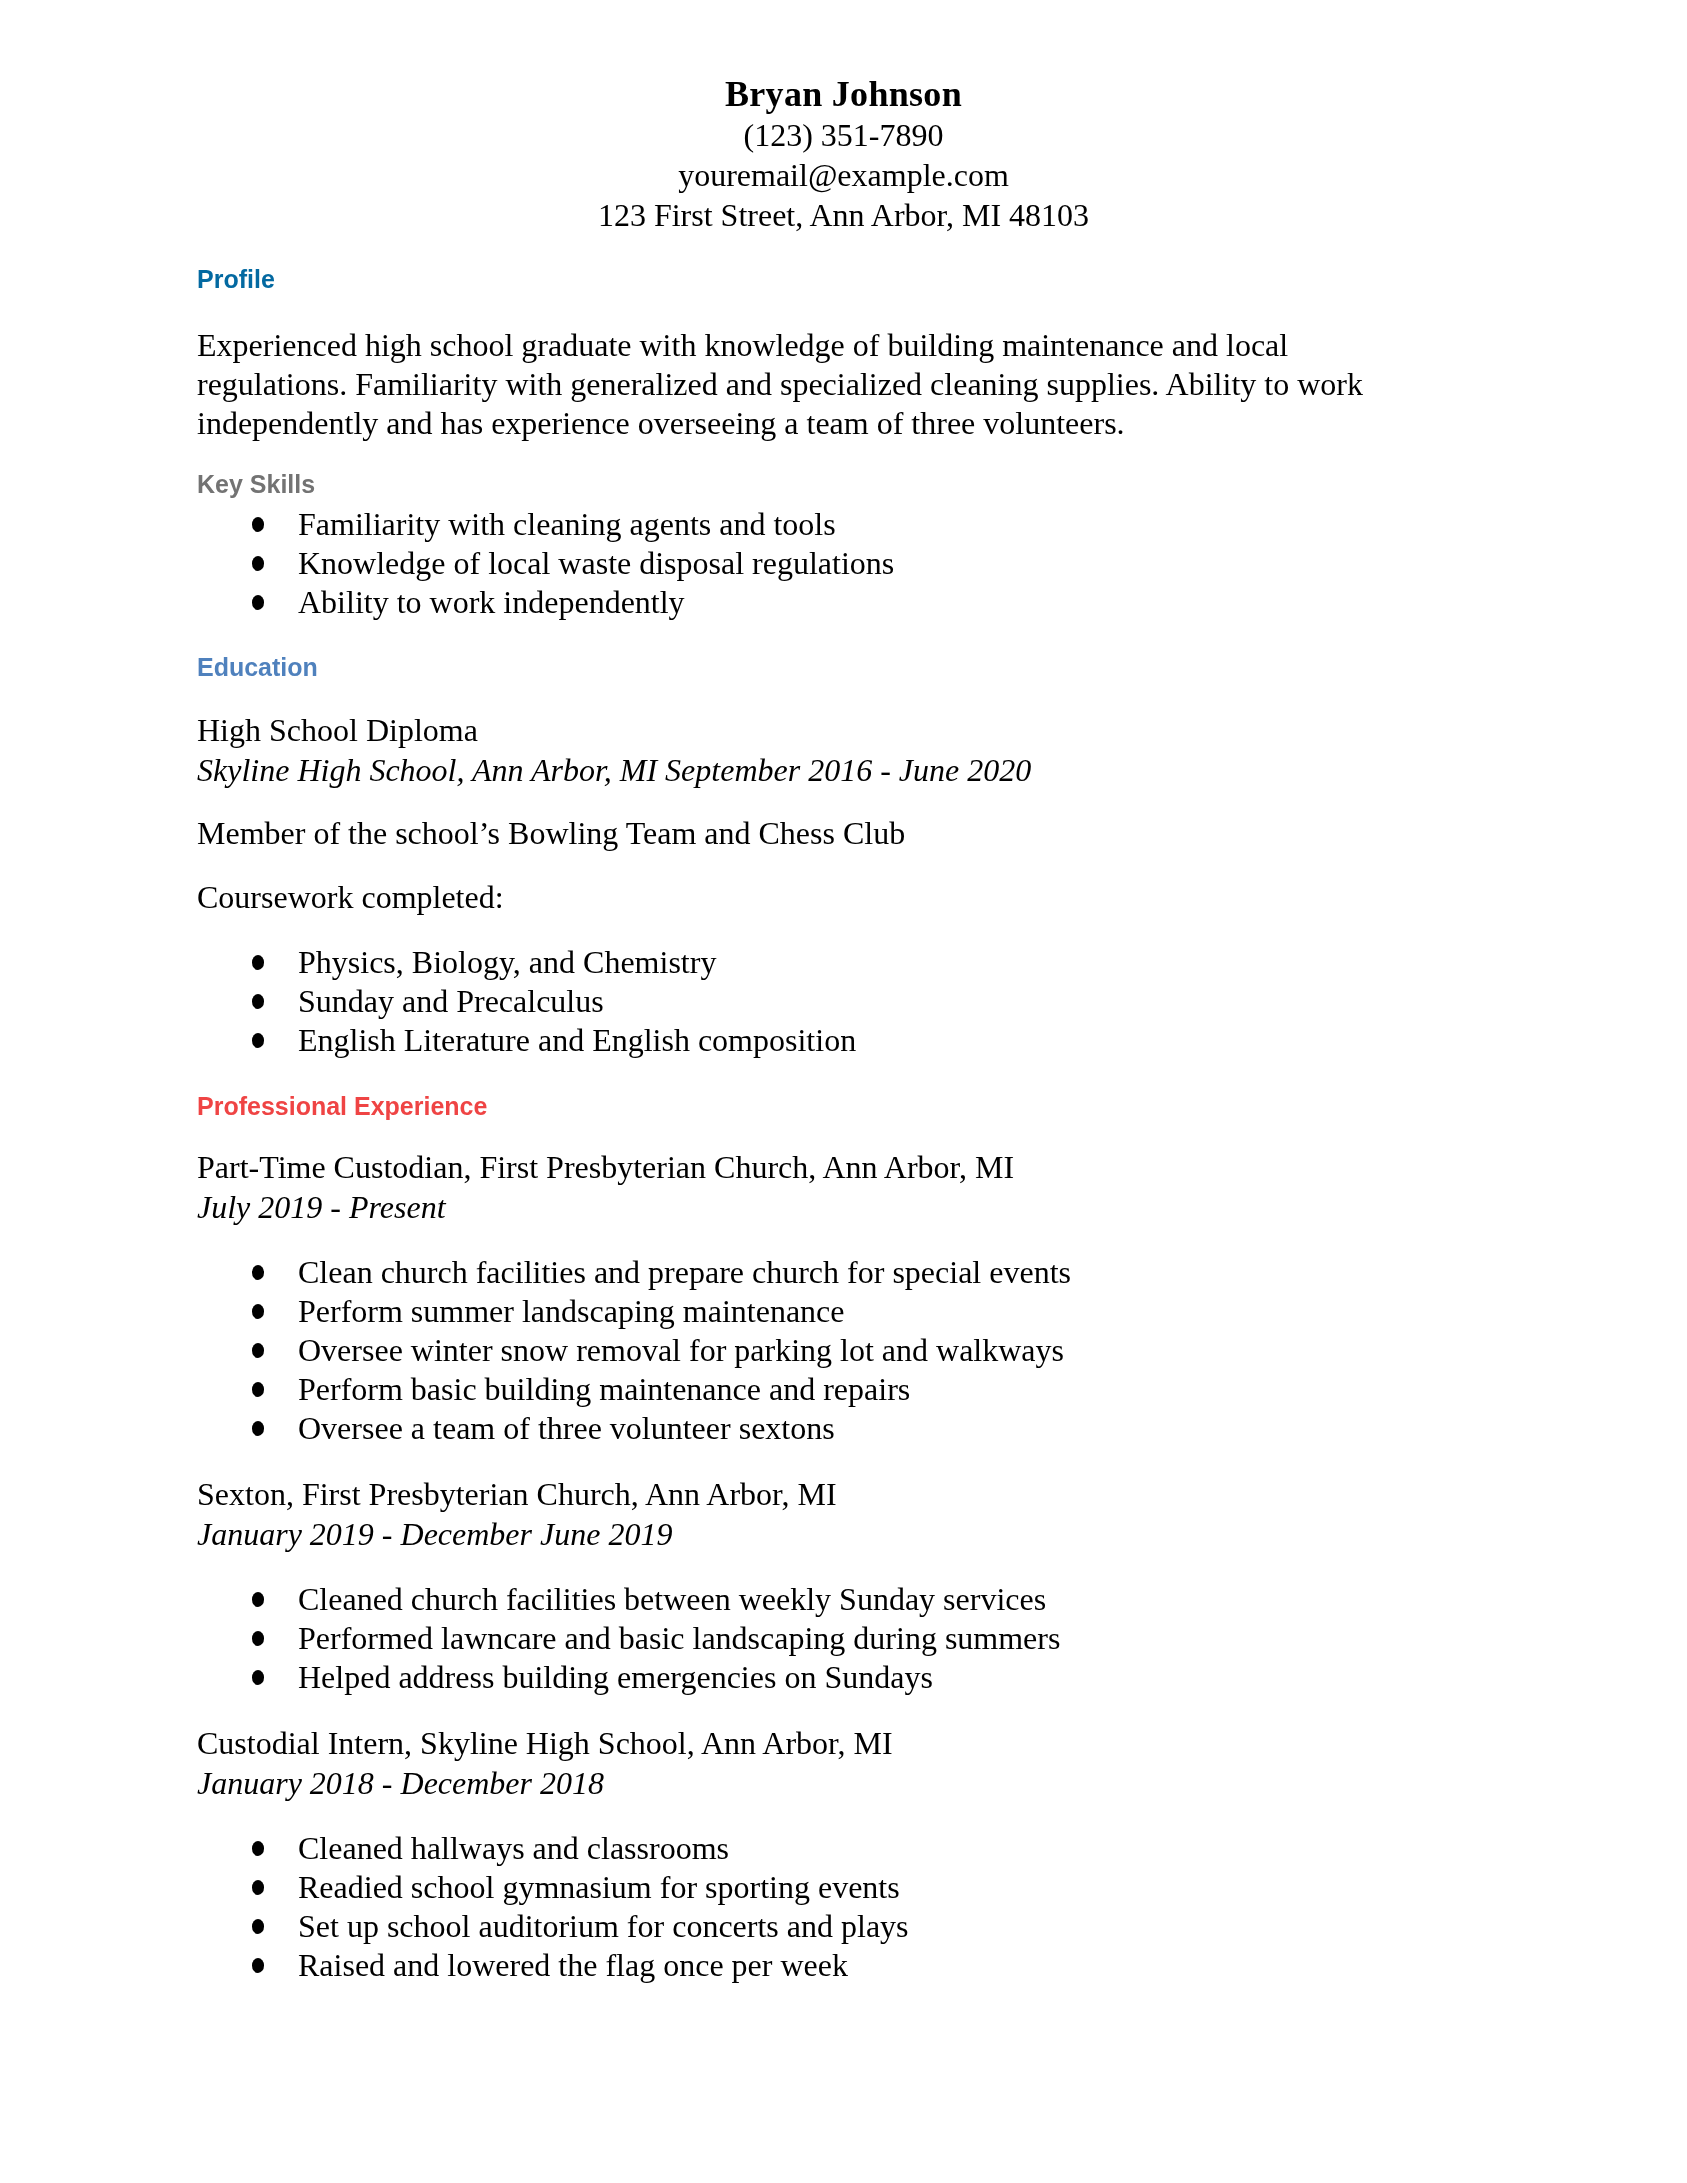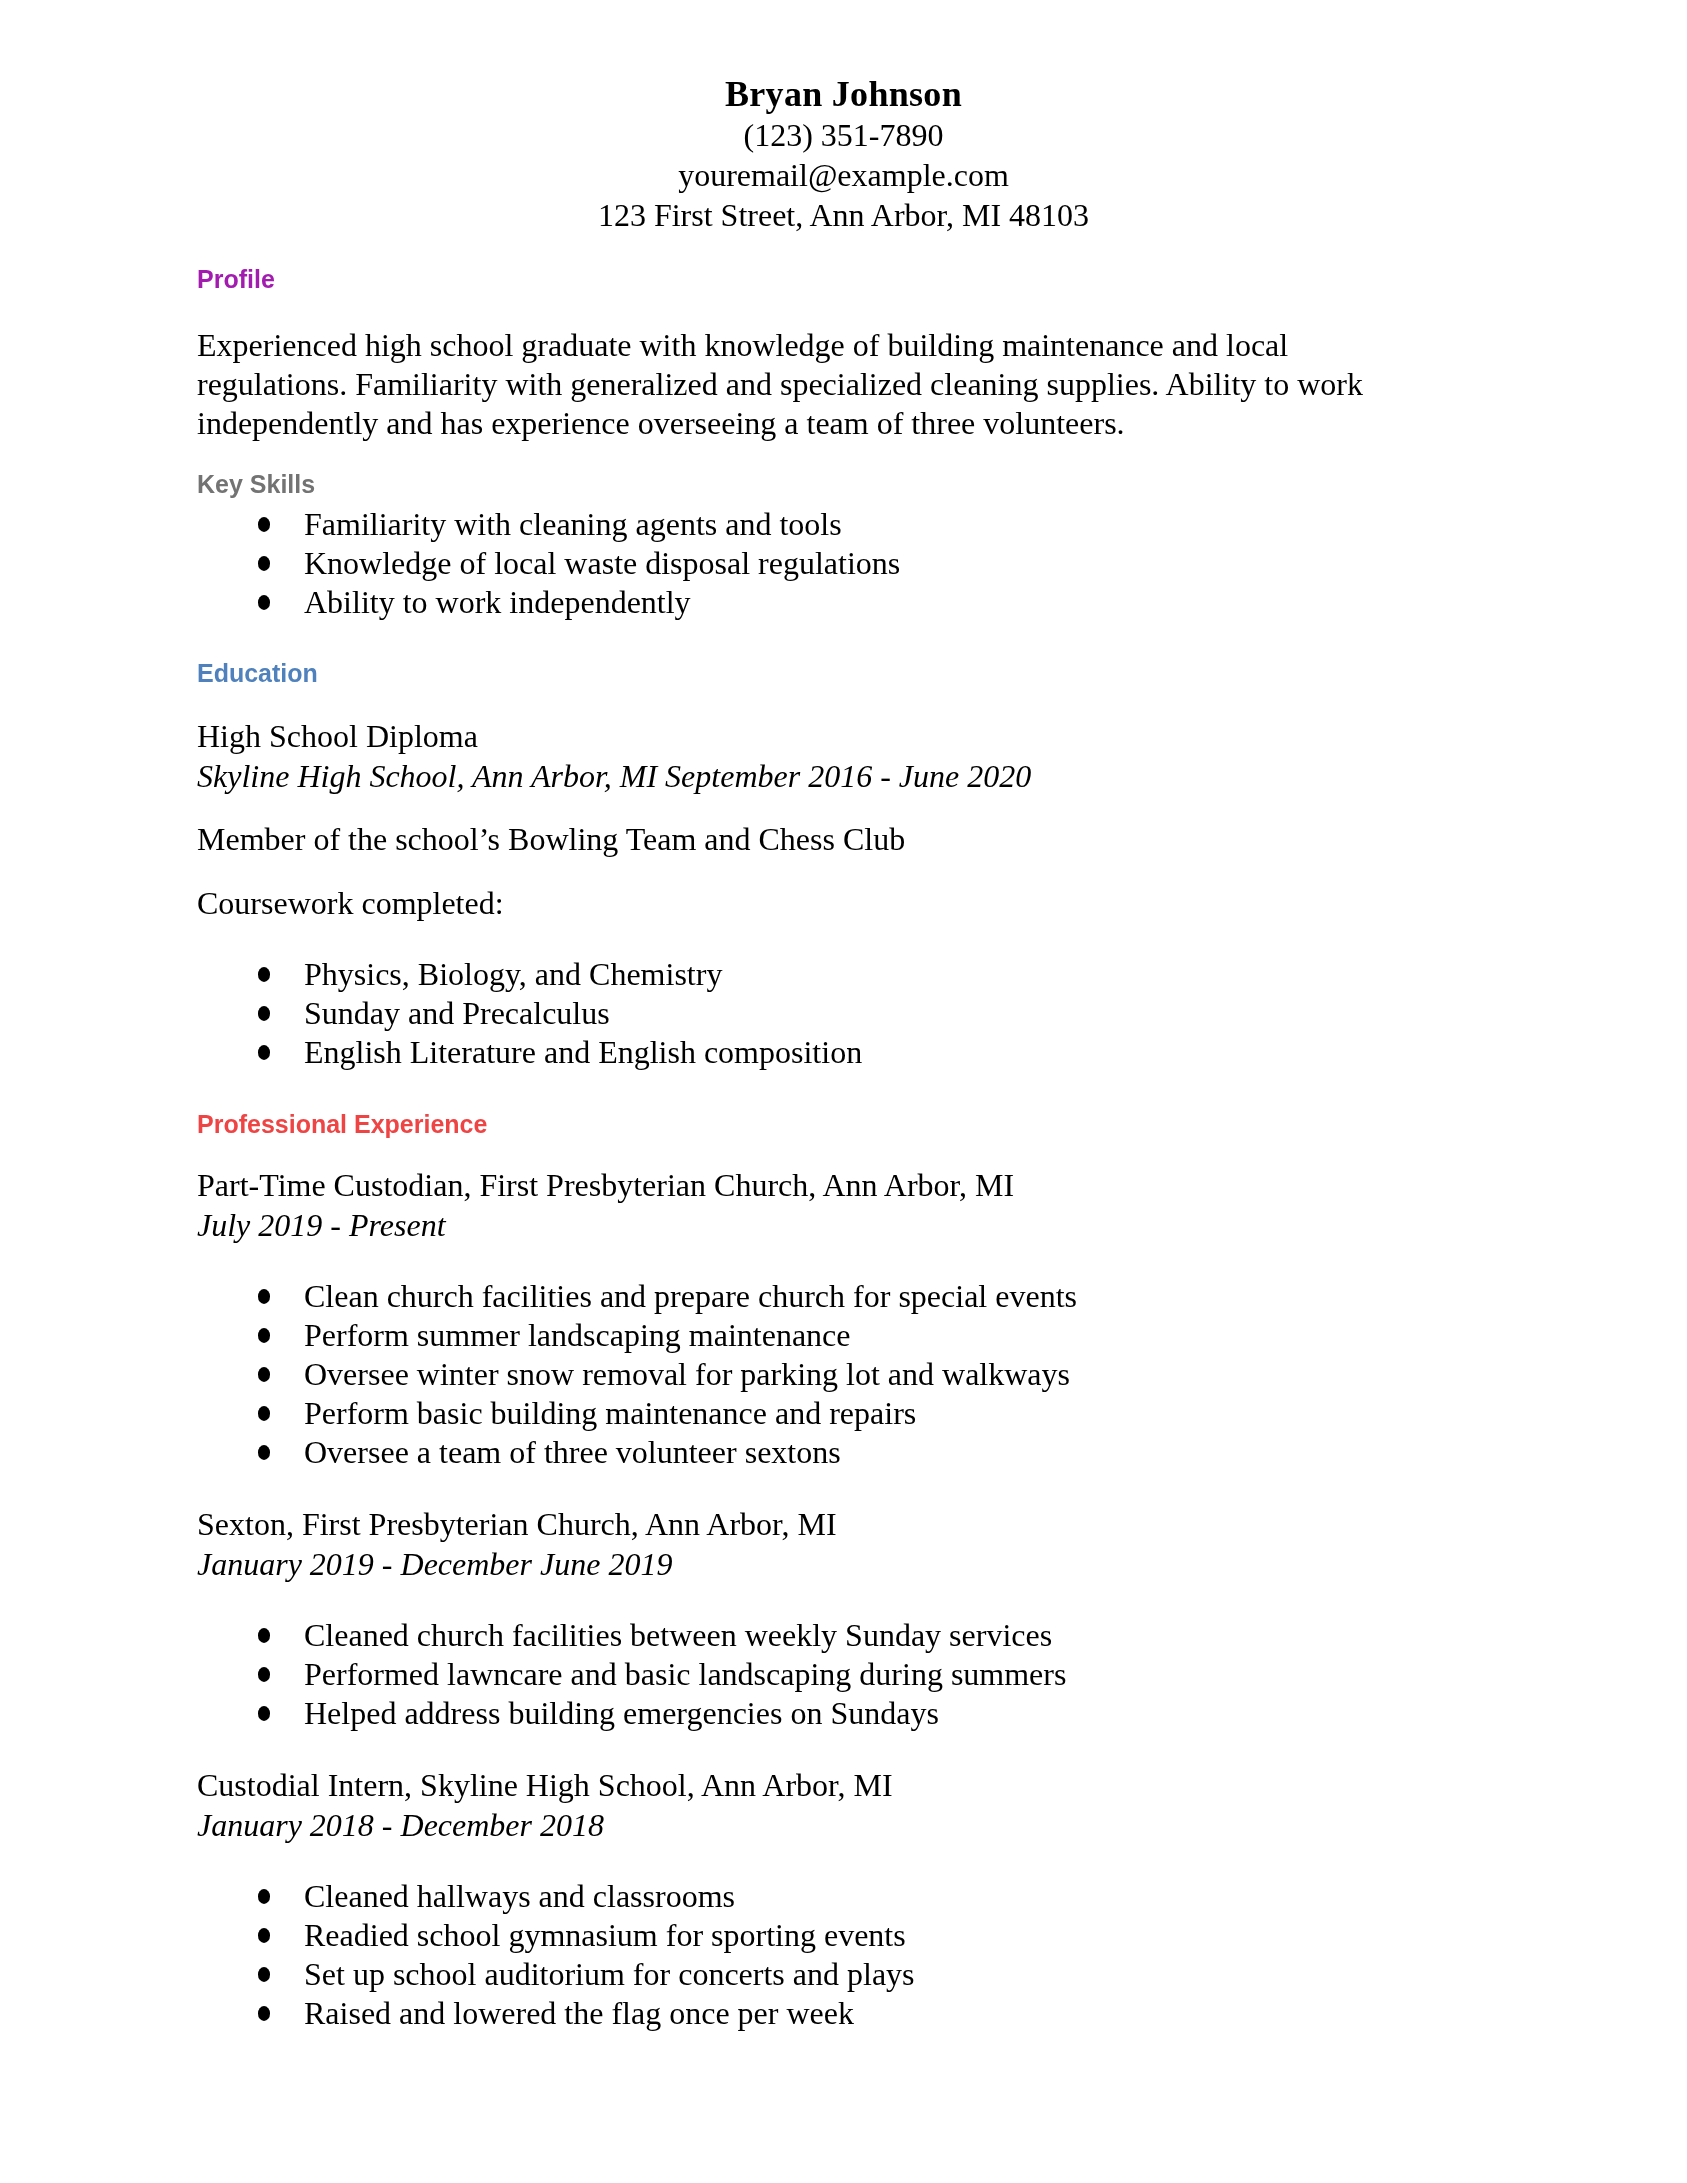--- a/index.html
+++ b/index.html
@@ -12,21 +12,21 @@
   .name { font-size: 36px; font-weight: bold; line-height: 41px; letter-spacing: 0.3px; }
   .contact-line { font-size: 32px; line-height: 40px; }
   .content { position: absolute; left: 197px; top: 263px; width: 1297px; }
   .section-heading {
     font-family: "Liberation Sans", "DejaVu Sans", sans-serif; font-weight: bold;
     font-size: 25px; line-height: 33px; color: #4f81bd; margin: 0;
   }
   .para { font-size: 32px; line-height: 39px; margin: 0; }
   .job-title { font-size: 32px; line-height: 40px; font-weight: normal; margin: 0; }
   .italic-line { font-size: 32px; line-height: 40px; font-style: italic; margin: 0; }
-  ul.bullets { list-style: none; margin: 8px; padding: 0; }
+  ul.bullets { list-style: none; margin: 2px; padding: 0; }
   ul.bullets li { position: relative; padding-left: 99px; font-size: 32px; line-height: 39px; }
   ul.bullets li .bullet {
     position: absolute; left: 53px; top: 50%; width: 12px; height: 14.6px; margin-top: -7.3px;
     background: #000; border-radius: 50%;
   }
 </style>
 </head>
 <body>
 
 <div class="page">
@@ -34,21 +34,21 @@
   <div class="header">
     <div class="name">Bryan Johnson</div>
     <div class="contact-line">(123) 351-7890</div>
     <div class="contact-line">youremail@example.com</div>
     <div class="contact-line">123 First Street, Ann Arbor, MI 48103</div>
   </div>
 
   <div class="content">
 
     <section>
-      <h2 class="section-heading" style="color: #a21caf;">Profile</h2>
+      <h2 class="section-heading" style="color: #0369a1;">Profile</h2>
       <div style="height:30px"></div>
       <p class="para">
         <span>Experienced high school graduate with knowledge of building maintenance and local</span><br>
         <span>regulations. Familiarity with generalized and specialized cleaning supplies. Ability to work</span><br>
         <span>independently and has experience overseeing a team of three volunteers.</span>
       </p>
     </section>
 
     <div style="height:25px"></div>
 

